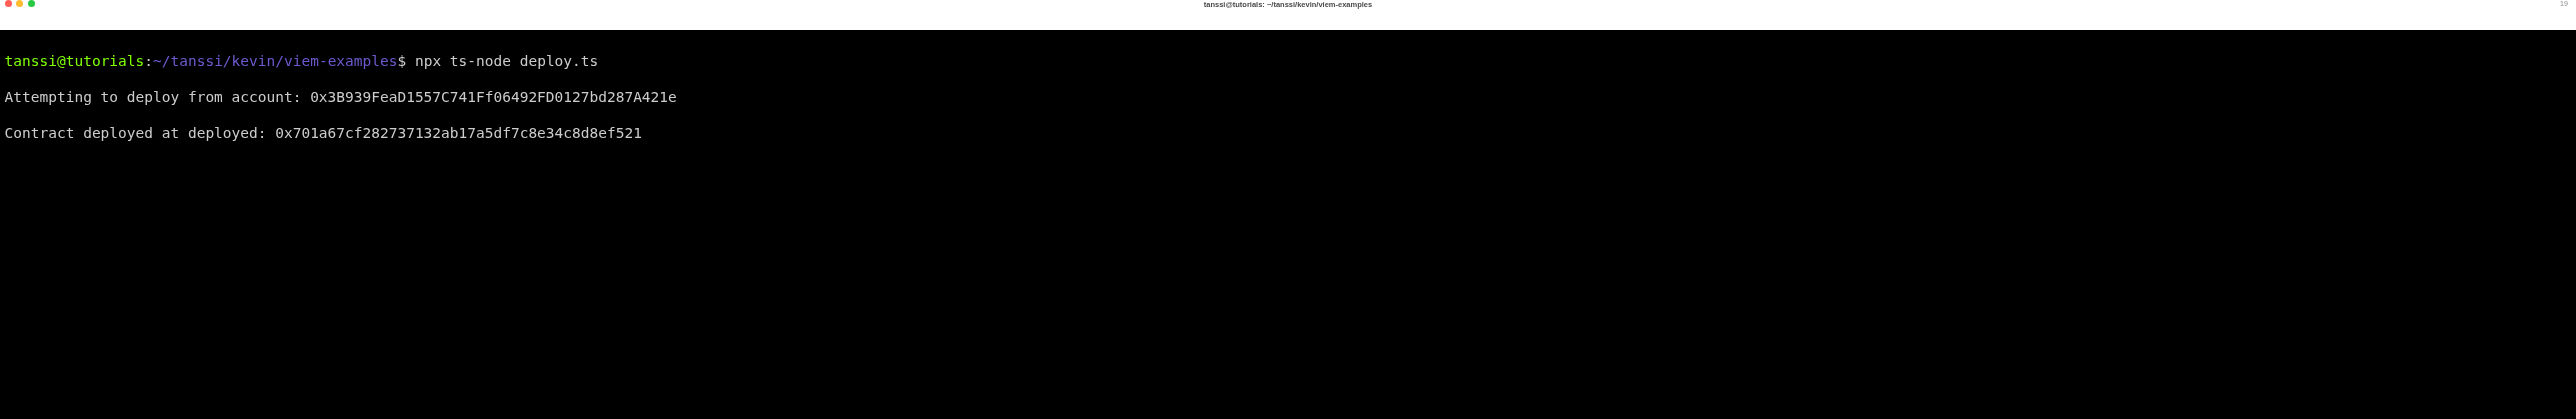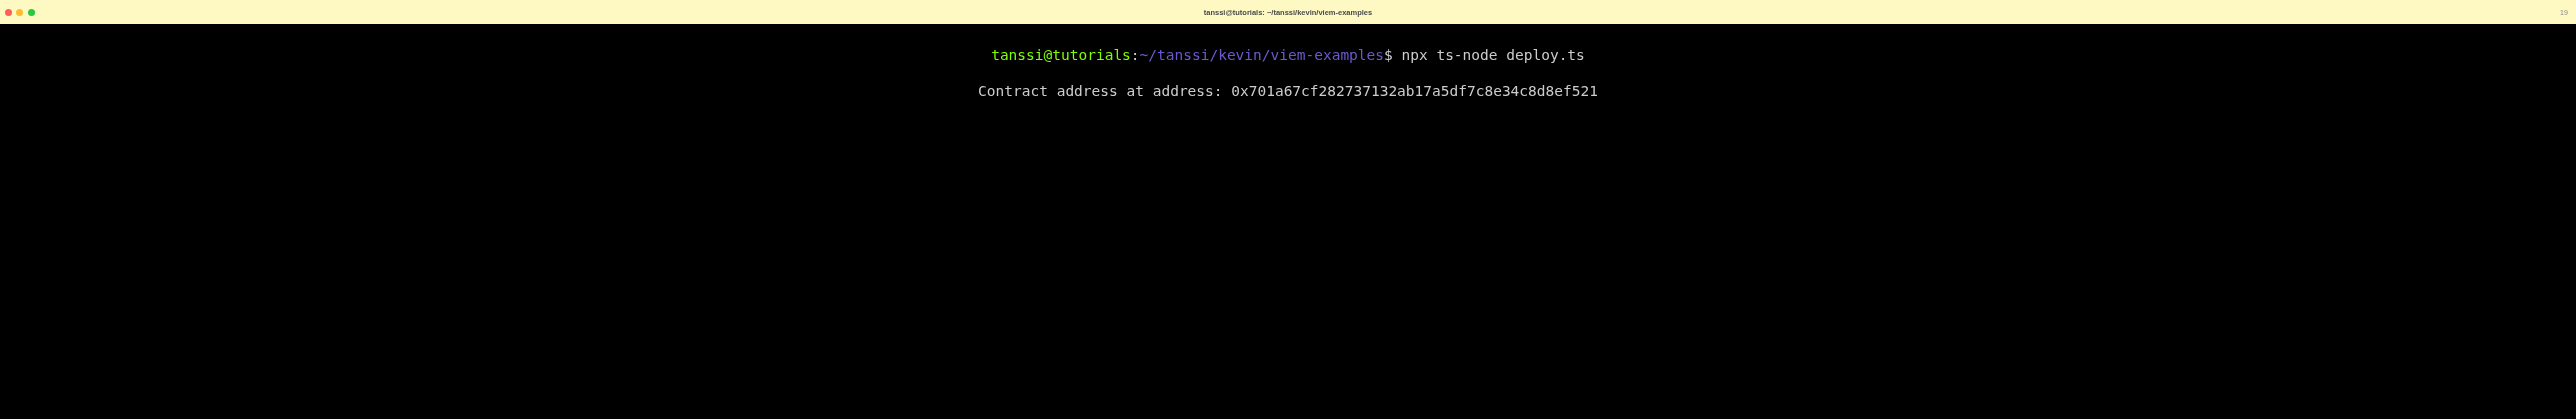--- a/index.html
+++ b/index.html
@@ -8,24 +8,24 @@
       box-sizing: border-box;
     }
     body {
       font-family: -apple-system, BlinkMacSystemFont, "Segoe UI", sans-serif;
       background: #000;
       width: 2576px;
       height: 419px;
       overflow: hidden;
     }
     .titlebar {
-      height: 24px;
-      background: #fef9c3;
+      height: 30px;
+      background: #ffffff;
       display: flex;
-      align-items: center;
+      align-items: flex-start;
       position: relative;
       padding: 0 4.6px;
     }
     .window-controls {
       display: flex;
       gap: 4.6px;
       align-items: center;
     }
     .window-btn {
       width: 7px;
@@ -54,21 +54,20 @@
       color: #ccc;
       font-family: "SF Mono", "Menlo", "Monaco", "Consolas", monospace;
       font-size: 14.5px;
       line-height: 1.25;
       padding: 3.5px 4.6px;
       height: calc(100% - 14px);
       white-space: pre;
     }
     .line {
       display: block;
-      text-align: center;
     }
     .user { color: #7fff00; }
     .at { color: #7fff00; }
     .host { color: #7fff00; }
     .colon { color: #ccc; }
     .path { color: #6a5acd; }
     .dollar { color: #ccc; }
     .cmd { color: #ccc; }
     .output { color: #ccc; }
     .cursor {
@@ -88,15 +87,16 @@
     <div class="window-btn btn-close"></div>
     <div class="window-btn btn-min"></div>
     <div class="window-btn btn-max"></div>
   </div>
   <div class="title">tanssi@tutorials: ~/tanssi/kevin/viem-examples</div>
   <div class="right-indicator">19</div>
 </div>
 
 <div class="terminal">
 <span class="line"><span class="user">tanssi</span><span class="at">@</span><span class="host">tutorials</span><span class="colon">:</span><span class="path">~/tanssi/kevin/viem-examples</span><span class="dollar">$</span><span class="cmd"> npx ts-node deploy.ts</span></span>
-<span class="line output">Contract address at address: 0x701a67cf282737132ab17a5df7c8e34c8d8ef521</span>
+<span class="line output">Attempting to deploy from account: 0x3B939FeaD1557C741Ff06492FD0127bd287A421e</span>
+<span class="line output">Contract deployed at deployed: 0x701a67cf282737132ab17a5df7c8e34c8d8ef521</span>
 </div>
 
 
 </body></html>

